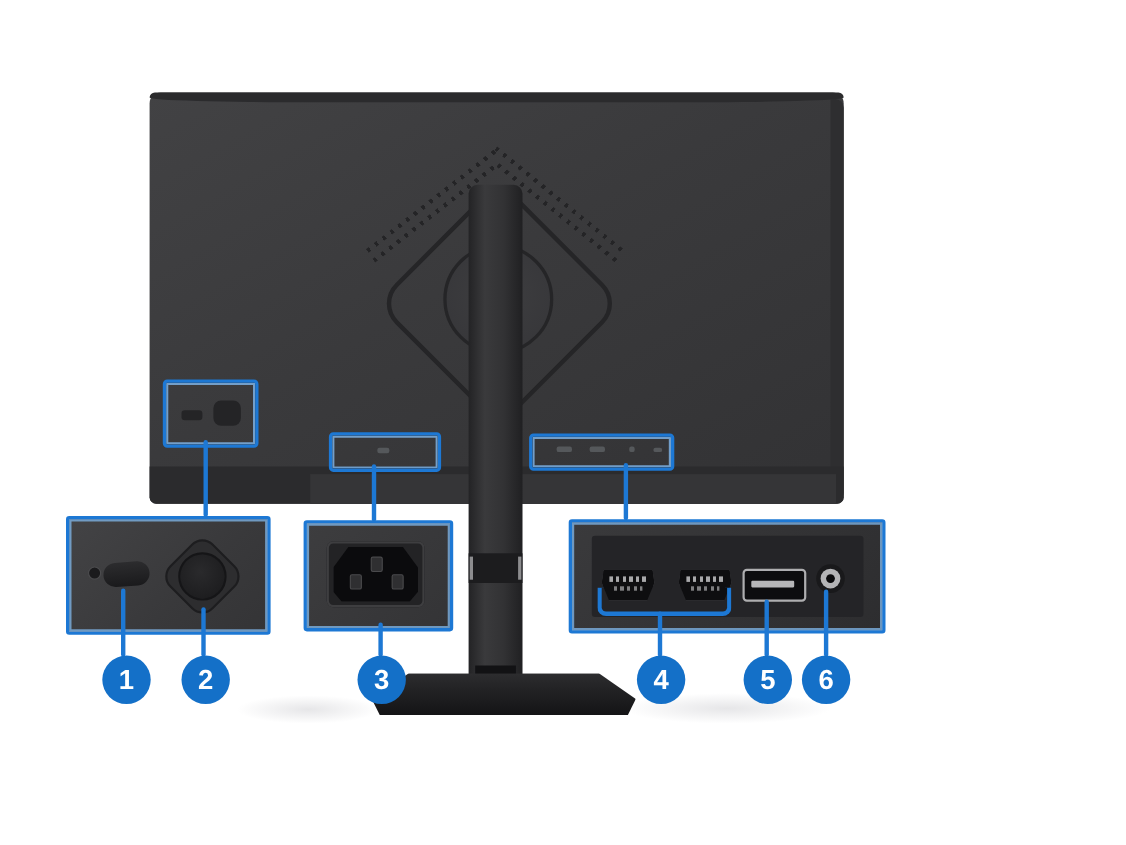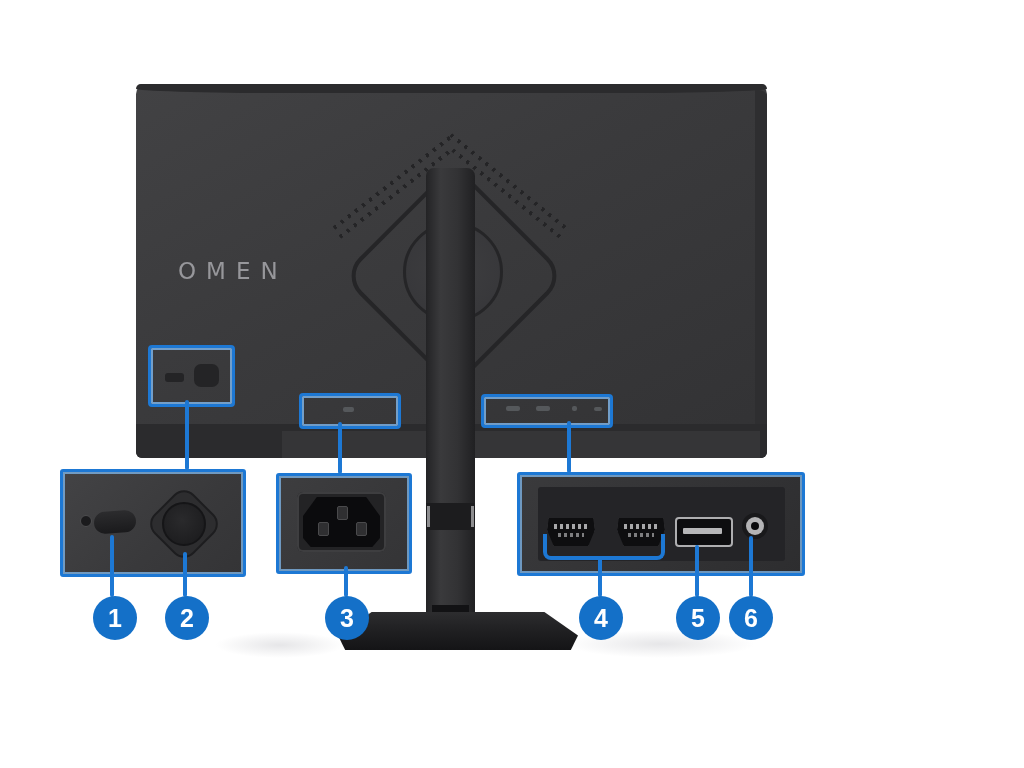--- a/index.html
+++ b/index.html
@@ -88,21 +88,20 @@
 
   <div class="abs shadow" style="left:215px;top:632px;width:130px;height:26px;"></div>
   <div class="abs shadow" style="left:566px;top:630px;width:190px;height:28px;"></div>
 
   <div class="abs monitor"></div>
   <div class="abs monitor-top"></div>
   <div class="abs monitor-right"></div>
   <div class="abs monitor-bottomband"></div>
   <div class="abs monitor-recess"></div>
 
-  <div class="abs brand">OMEN</div>
 
   <div class="abs vent" style="left:318px;top:180px;width:150px;transform:rotate(-38deg);"></div>
   <div class="abs vent" style="left:325px;top:192px;width:140px;transform:rotate(-38deg);"></div>
   <div class="abs vent" style="left:434px;top:180px;width:150px;transform:rotate(39deg);"></div>
   <div class="abs vent" style="left:437px;top:192px;width:140px;transform:rotate(39deg);"></div>
 
   <div class="abs diamond rot45"></div>
   <div class="abs hinge-circle"></div>
 
   <div class="abs column"></div>

